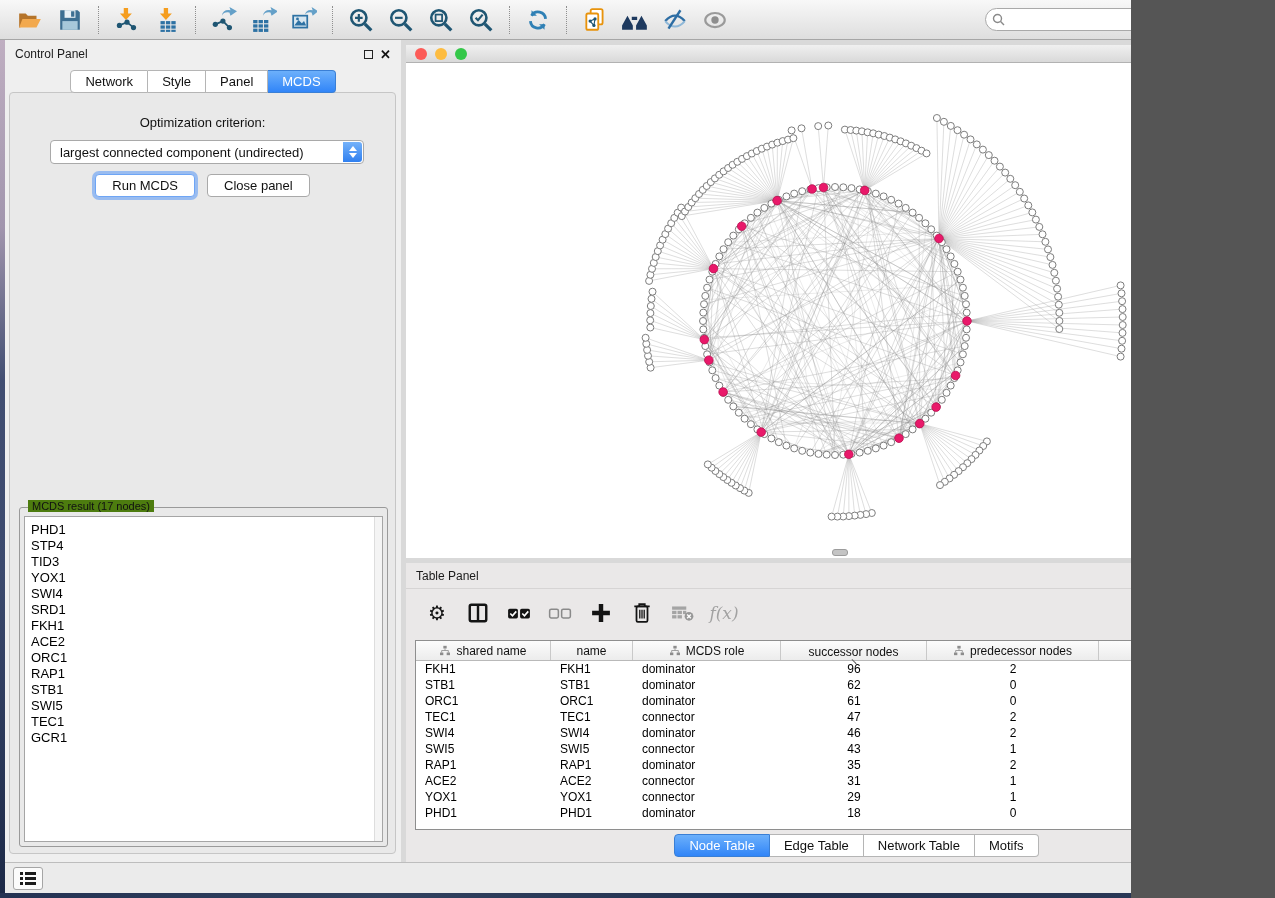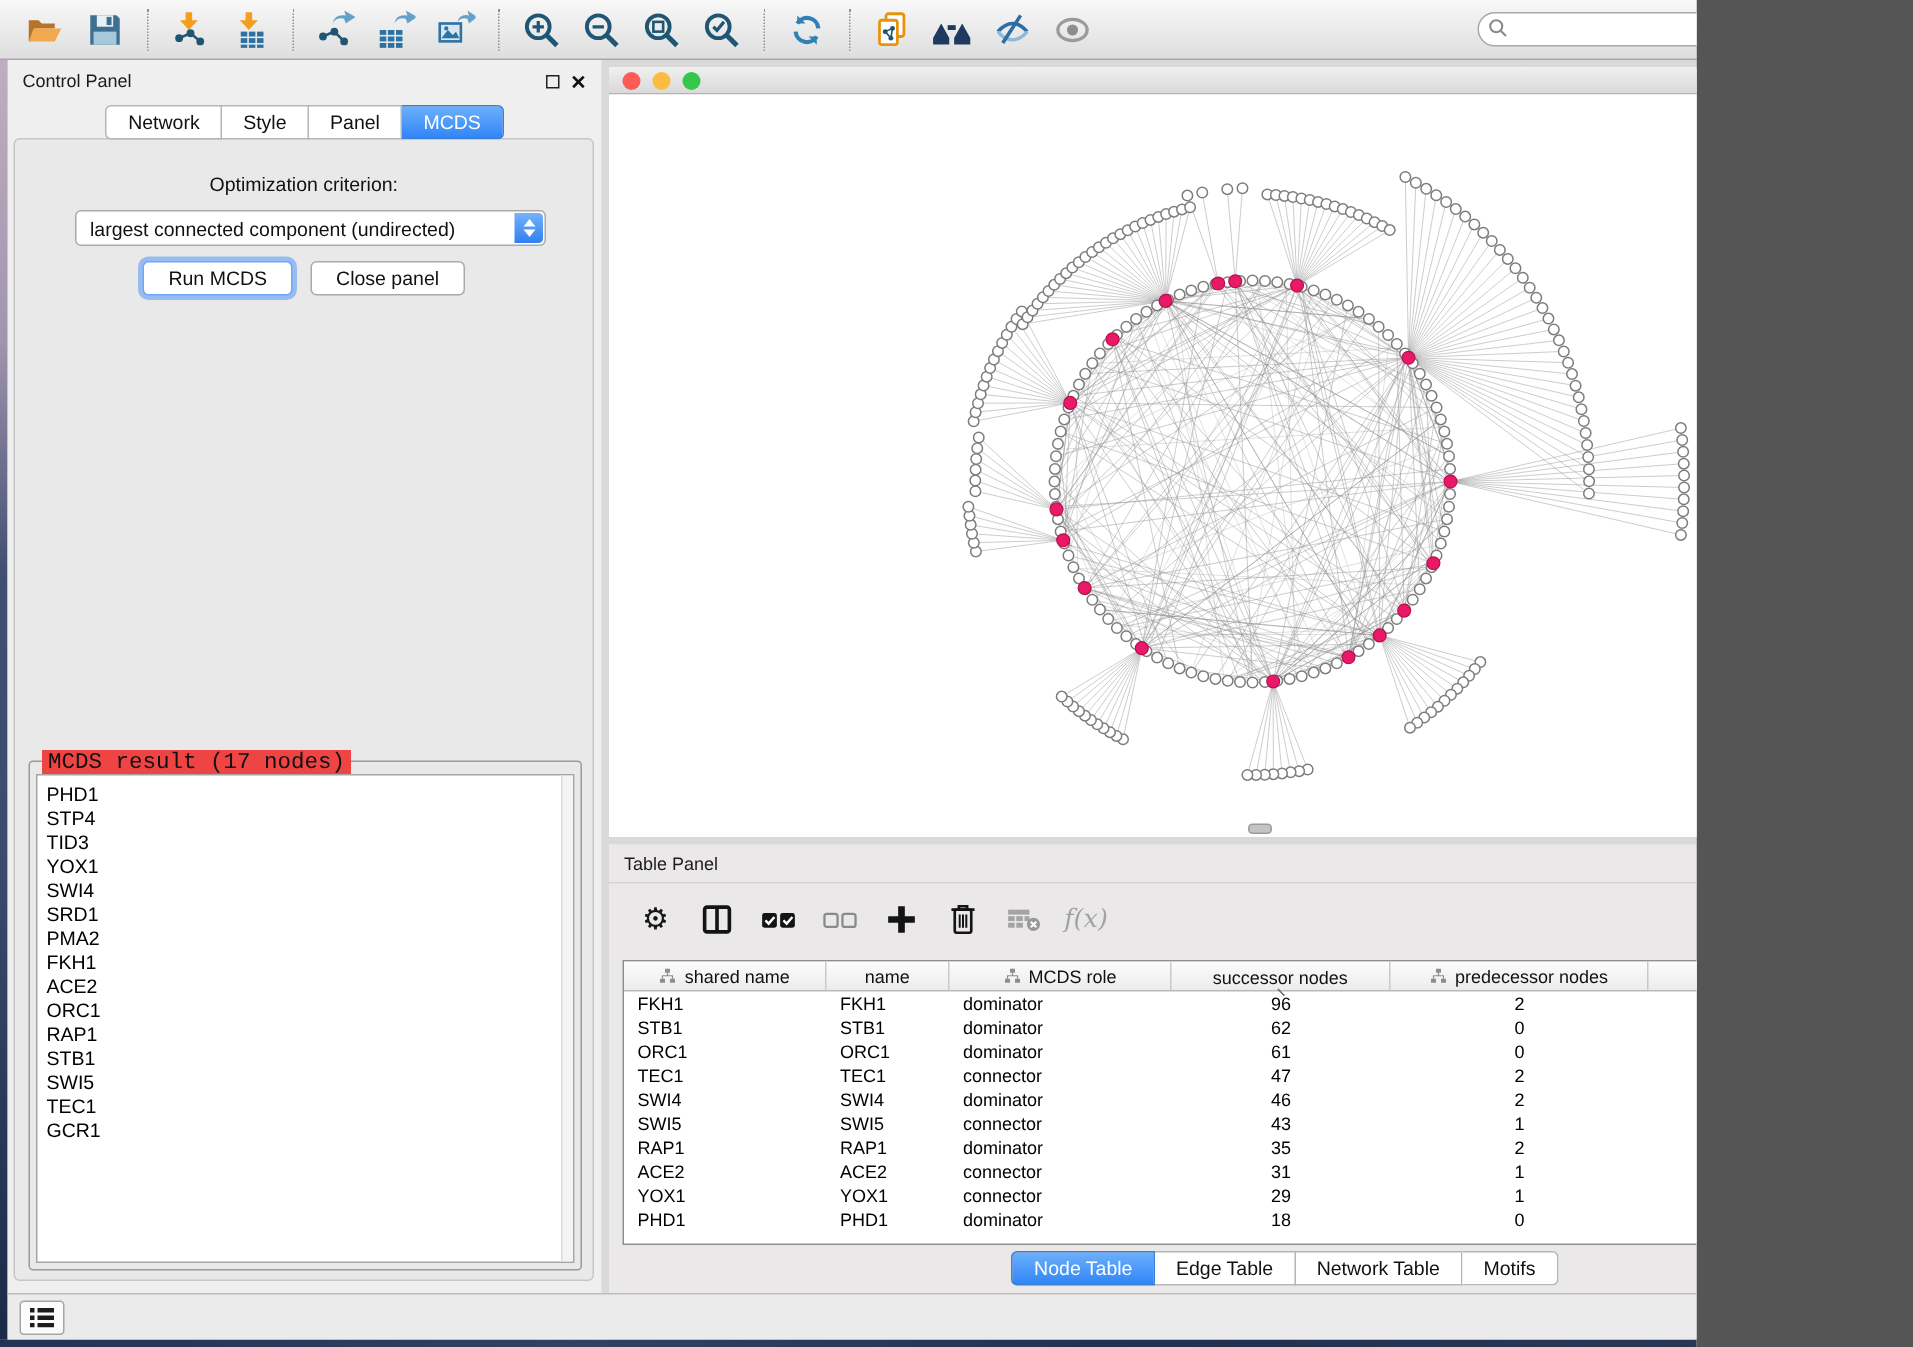--- a/index.html
+++ b/index.html
@@ -45,21 +45,21 @@
   .dd-stepper { position:absolute; right:1px; top:1px; bottom:1px; width:19px; border-radius:0 3px 3px 0;
     background:linear-gradient(#74b2fa,#3080f0); display:flex; flex-direction:column; align-items:center; justify-content:center; gap:2px; }
   .dd-up, .dd-dn { width:0; height:0; border-left:4px solid transparent; border-right:4px solid transparent; }
   .dd-up { border-bottom:5px solid #fff; }
   .dd-dn { border-top:5px solid #fff; }
   .btn-row { position:absolute; left:0; top:81px; width:100%; display:flex; justify-content:center; gap:12px; }
   .push-btn { font-size:13px; padding:3px 16px; background:#fff; border:1px solid #a9a9a9; border-radius:4px; color:#111; }
   .push-btn.focus { box-shadow:0 0 0 3px rgba(110,165,245,.65); border-color:#6ea5f5; }
   .mcds-box { position:absolute; left:9px; top:414px; width:369px; height:340px;
     border:1px solid #9a9a9a; border-radius:3px; }
-  .mcds-legend { position:absolute; left:8px; top:-8px; background:#ef4444; padding:0 4px; font-size:15px;font-family:Liberation Mono, monospace; }
+  .mcds-legend { position:absolute; left:8px; top:-8px; background:#4d7c0f; padding:0 4px; font-size:11px; }
   .mcds-list { position:absolute; left:4px; top:8px; right:4px; bottom:4px; background:#fff;
     border:1px solid #a5a5a5; overflow:hidden; }
   .mcds-scroll { position:absolute; right:0; top:0; bottom:0; width:8px; background:#f4f4f4; border-left:1px solid #ddd; }
   .mcds-item { font-size:13px; line-height:16px; padding-left:6px; color:#000; }
   .mcds-list-inner { padding-top:5px; }
   
   .v-splitter { position:absolute; left:401px; top:40px; width:5px; height:822px; background:#d9d9d9; }
   .net-gap-top { position:absolute; left:406px; top:40px; width:869px; height:5px; background:#d9d9d9; }
   .h-splitter { position:absolute; left:406px; top:558px; width:869px; height:5px; background:#d9d9d9; }
   
@@ -298,21 +298,20 @@
       <div class="mcds-box">
         <span class="mcds-legend">MCDS result (17 nodes)</span>
         <div class="mcds-list">
           <div class="mcds-list-inner" id="mcds-list-inner">
               <div class="mcds-item">PHD1</div>
               <div class="mcds-item">STP4</div>
               <div class="mcds-item">TID3</div>
               <div class="mcds-item">YOX1</div>
               <div class="mcds-item">SWI4</div>
               <div class="mcds-item">SRD1</div>
-              <div class="mcds-item">PMA2</div>
               <div class="mcds-item">FKH1</div>
               <div class="mcds-item">ACE2</div>
               <div class="mcds-item">ORC1</div>
               <div class="mcds-item">RAP1</div>
               <div class="mcds-item">STB1</div>
               <div class="mcds-item">SWI5</div>
               <div class="mcds-item">TEC1</div>
               <div class="mcds-item">GCR1</div>
             </div>
           <div class="mcds-scroll"></div>

